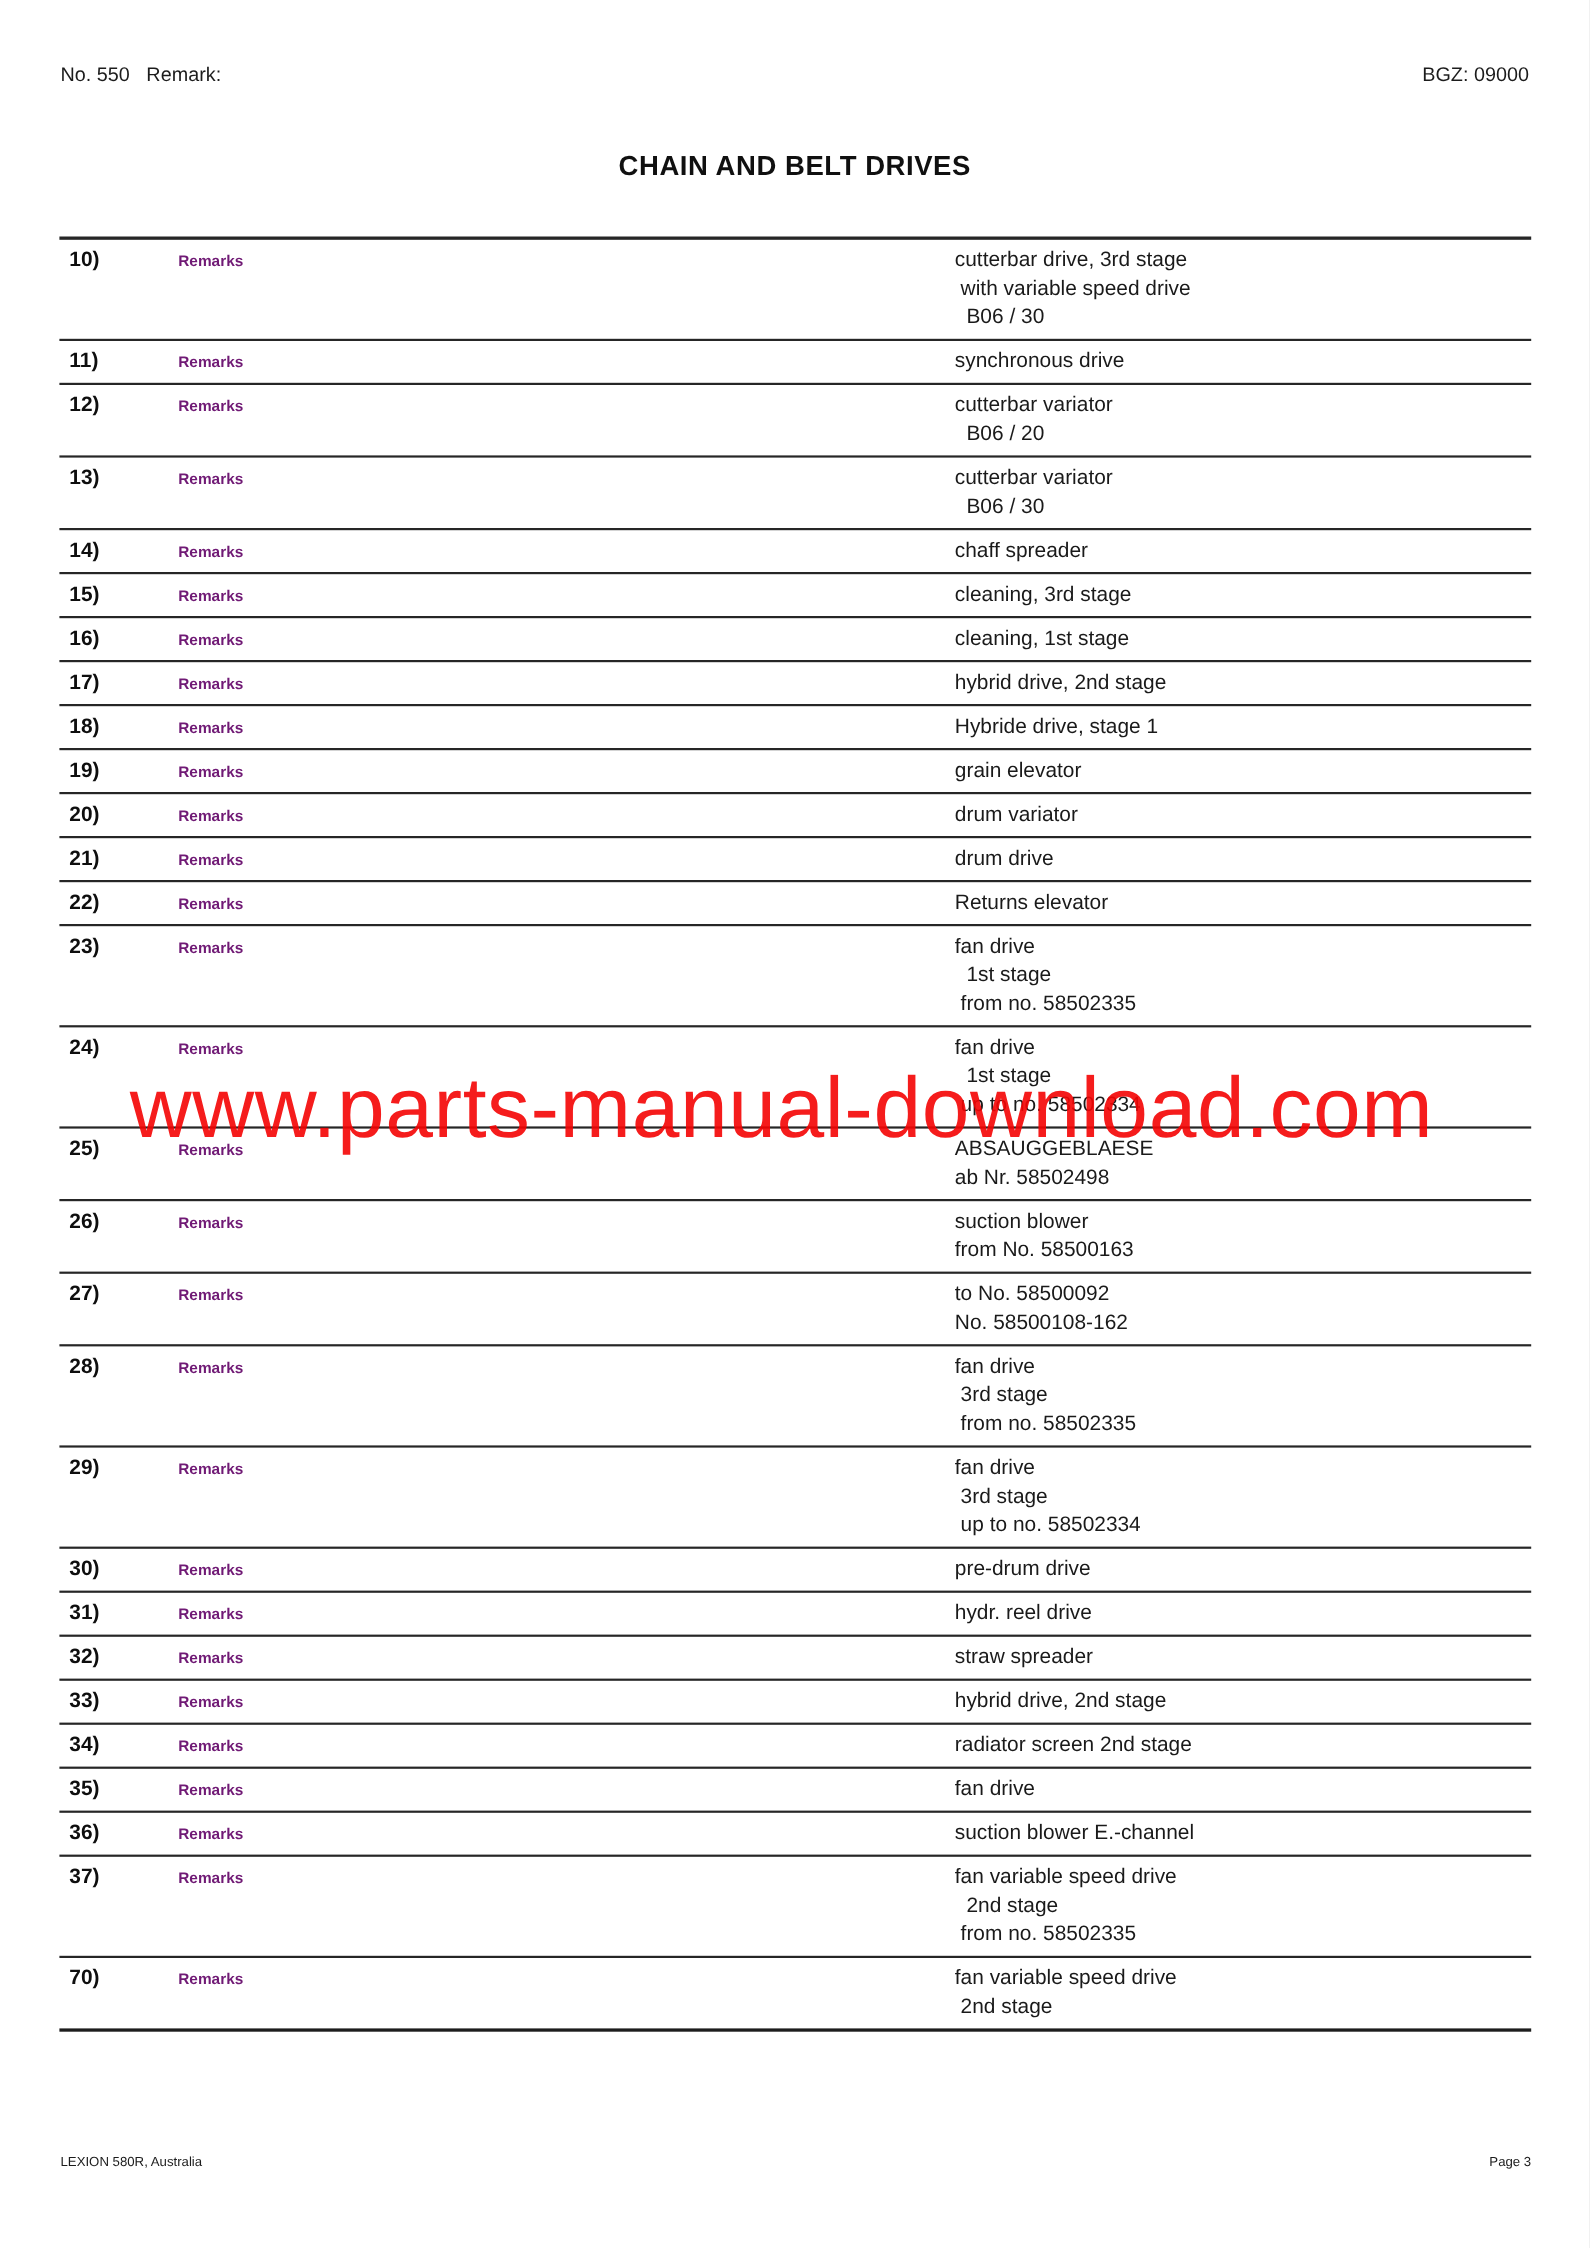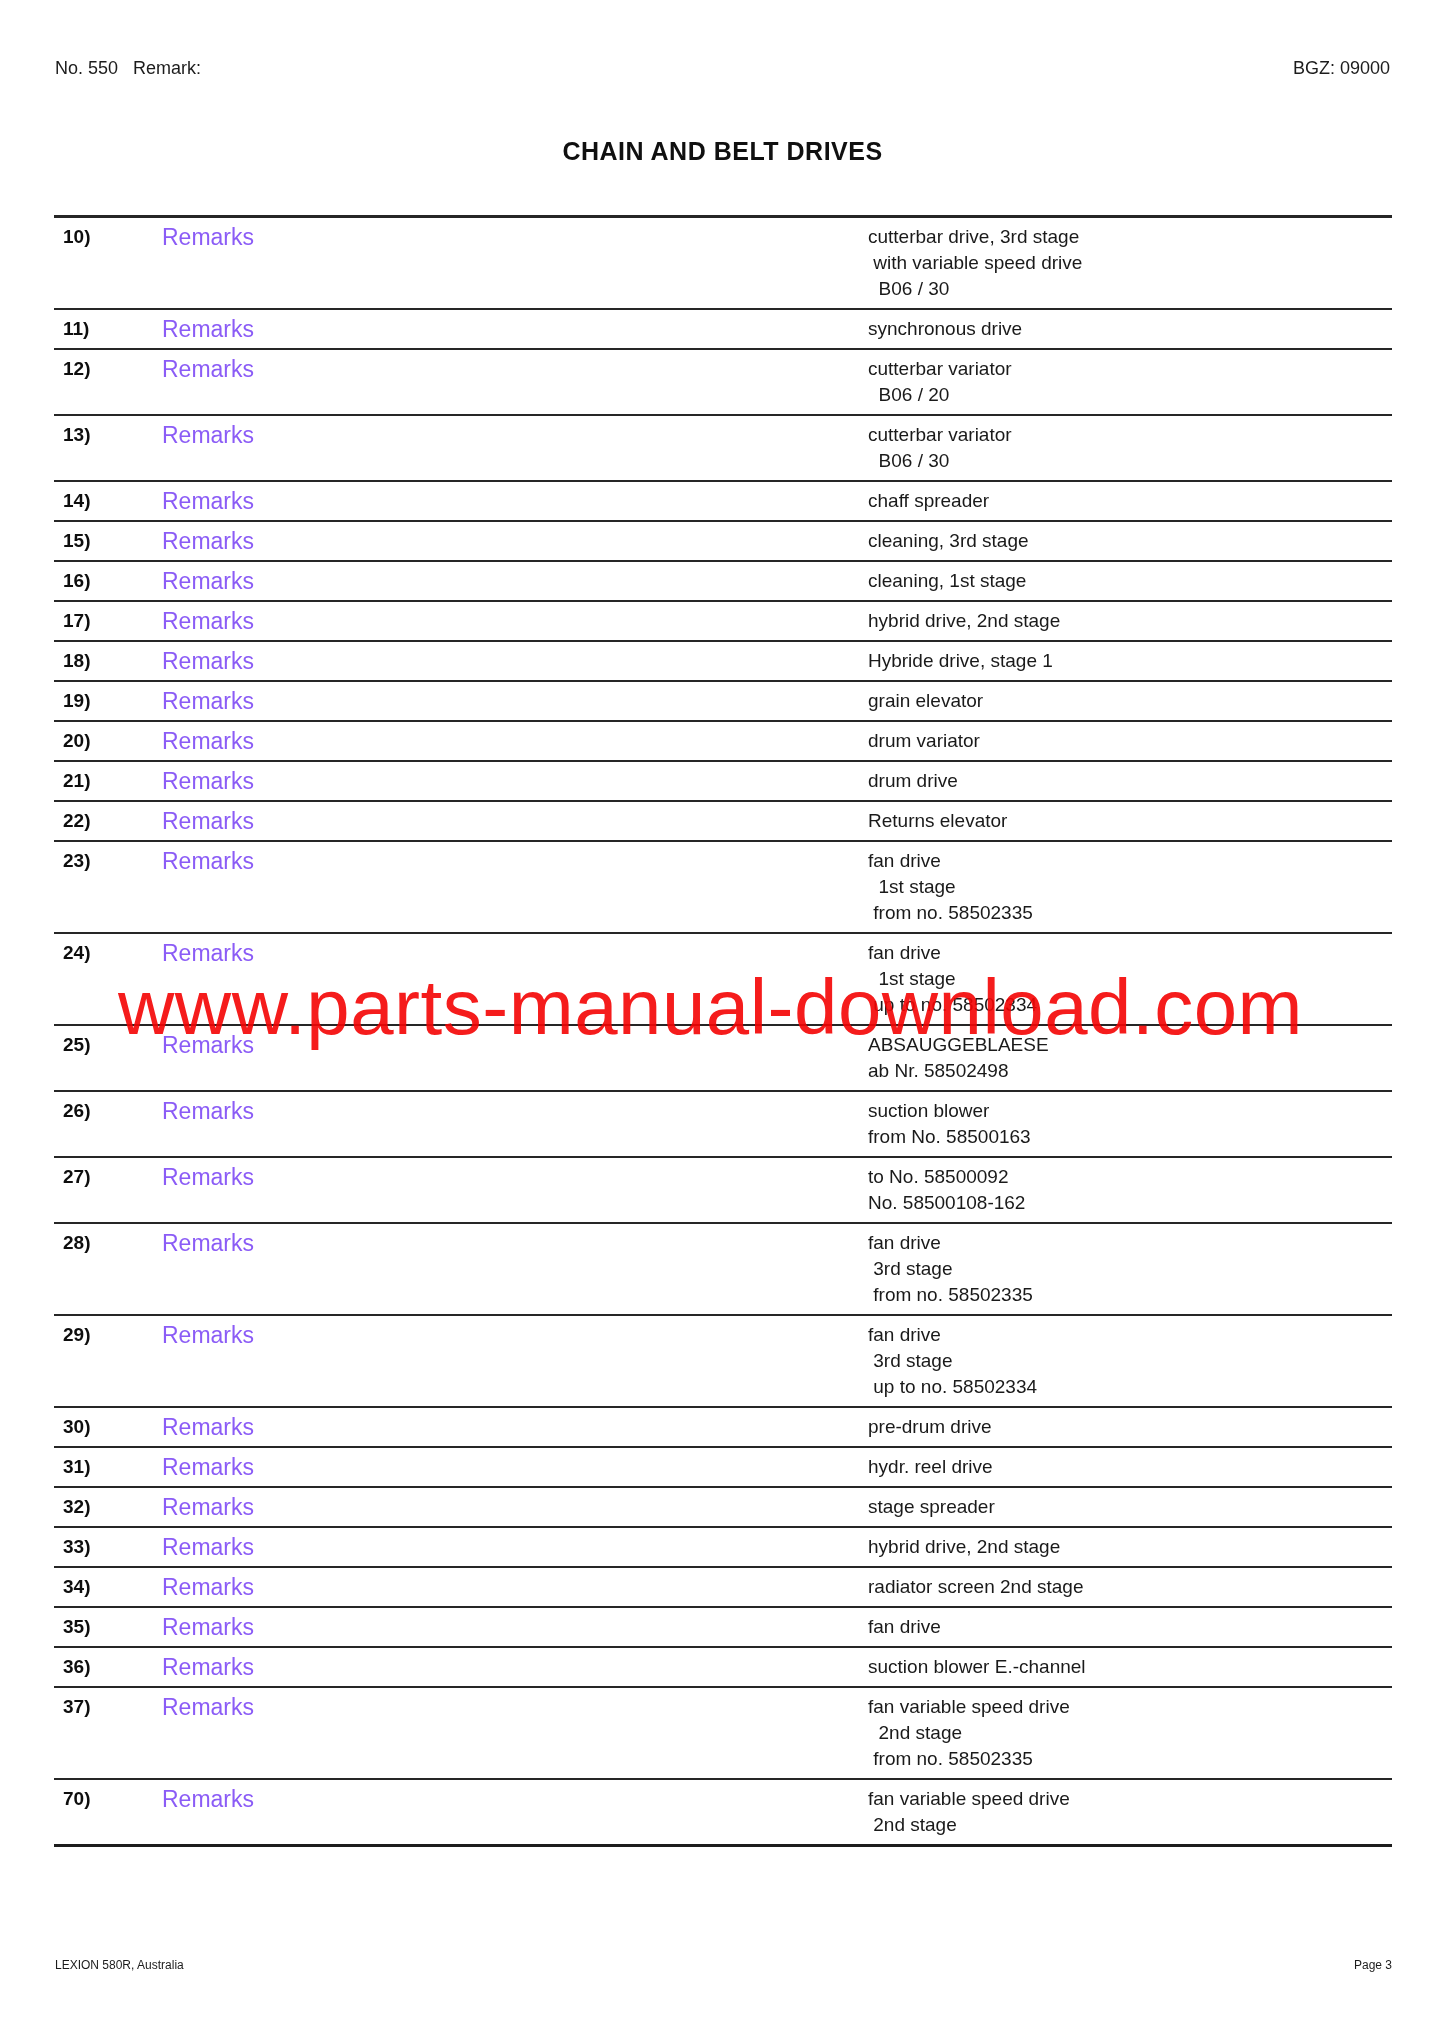--- a/index.html
+++ b/index.html
@@ -36,21 +36,21 @@
     box-sizing:border-box;
     gap:44px;
   }
   .t-row:last-child { border-bottom:3px solid #1d1d1d; }
   .cell-num {
     flex:0 0 55px;
     font-weight:bold; font-size:19px; line-height:26px; color:#0e0e0e;
   }
   .cell-label {
     flex:0 0 662px;
-    font-weight:normal; font-size:23px; line-height:26px; color:#8b5cf6;
+    font-weight:bold; font-size:14px; line-height:26px; color:#701a75;
   }
   .cell-desc { flex:1; min-width:0; }
   .desc-line {
     font-size:19px; line-height:26px; color:#1a1a1a;
     white-space:pre;
   }
   .watermark {
     position:absolute; top:968px; left:118px;
     font-size:78px; line-height:1; letter-spacing:0.5px;
     white-space:nowrap;
@@ -246,21 +246,21 @@
         <div class="cell-num">31)</div>
         <div class="cell-label">Remarks</div>
         <div class="cell-desc">
           <div class="desc-line">hydr. reel drive</div>
         </div>
       </div>
       <div class="t-row">
         <div class="cell-num">32)</div>
         <div class="cell-label">Remarks</div>
         <div class="cell-desc">
-          <div class="desc-line">stage spreader</div>
+          <div class="desc-line">straw spreader</div>
         </div>
       </div>
       <div class="t-row">
         <div class="cell-num">33)</div>
         <div class="cell-label">Remarks</div>
         <div class="cell-desc">
           <div class="desc-line">hybrid drive, 2nd stage</div>
         </div>
       </div>
       <div class="t-row">

